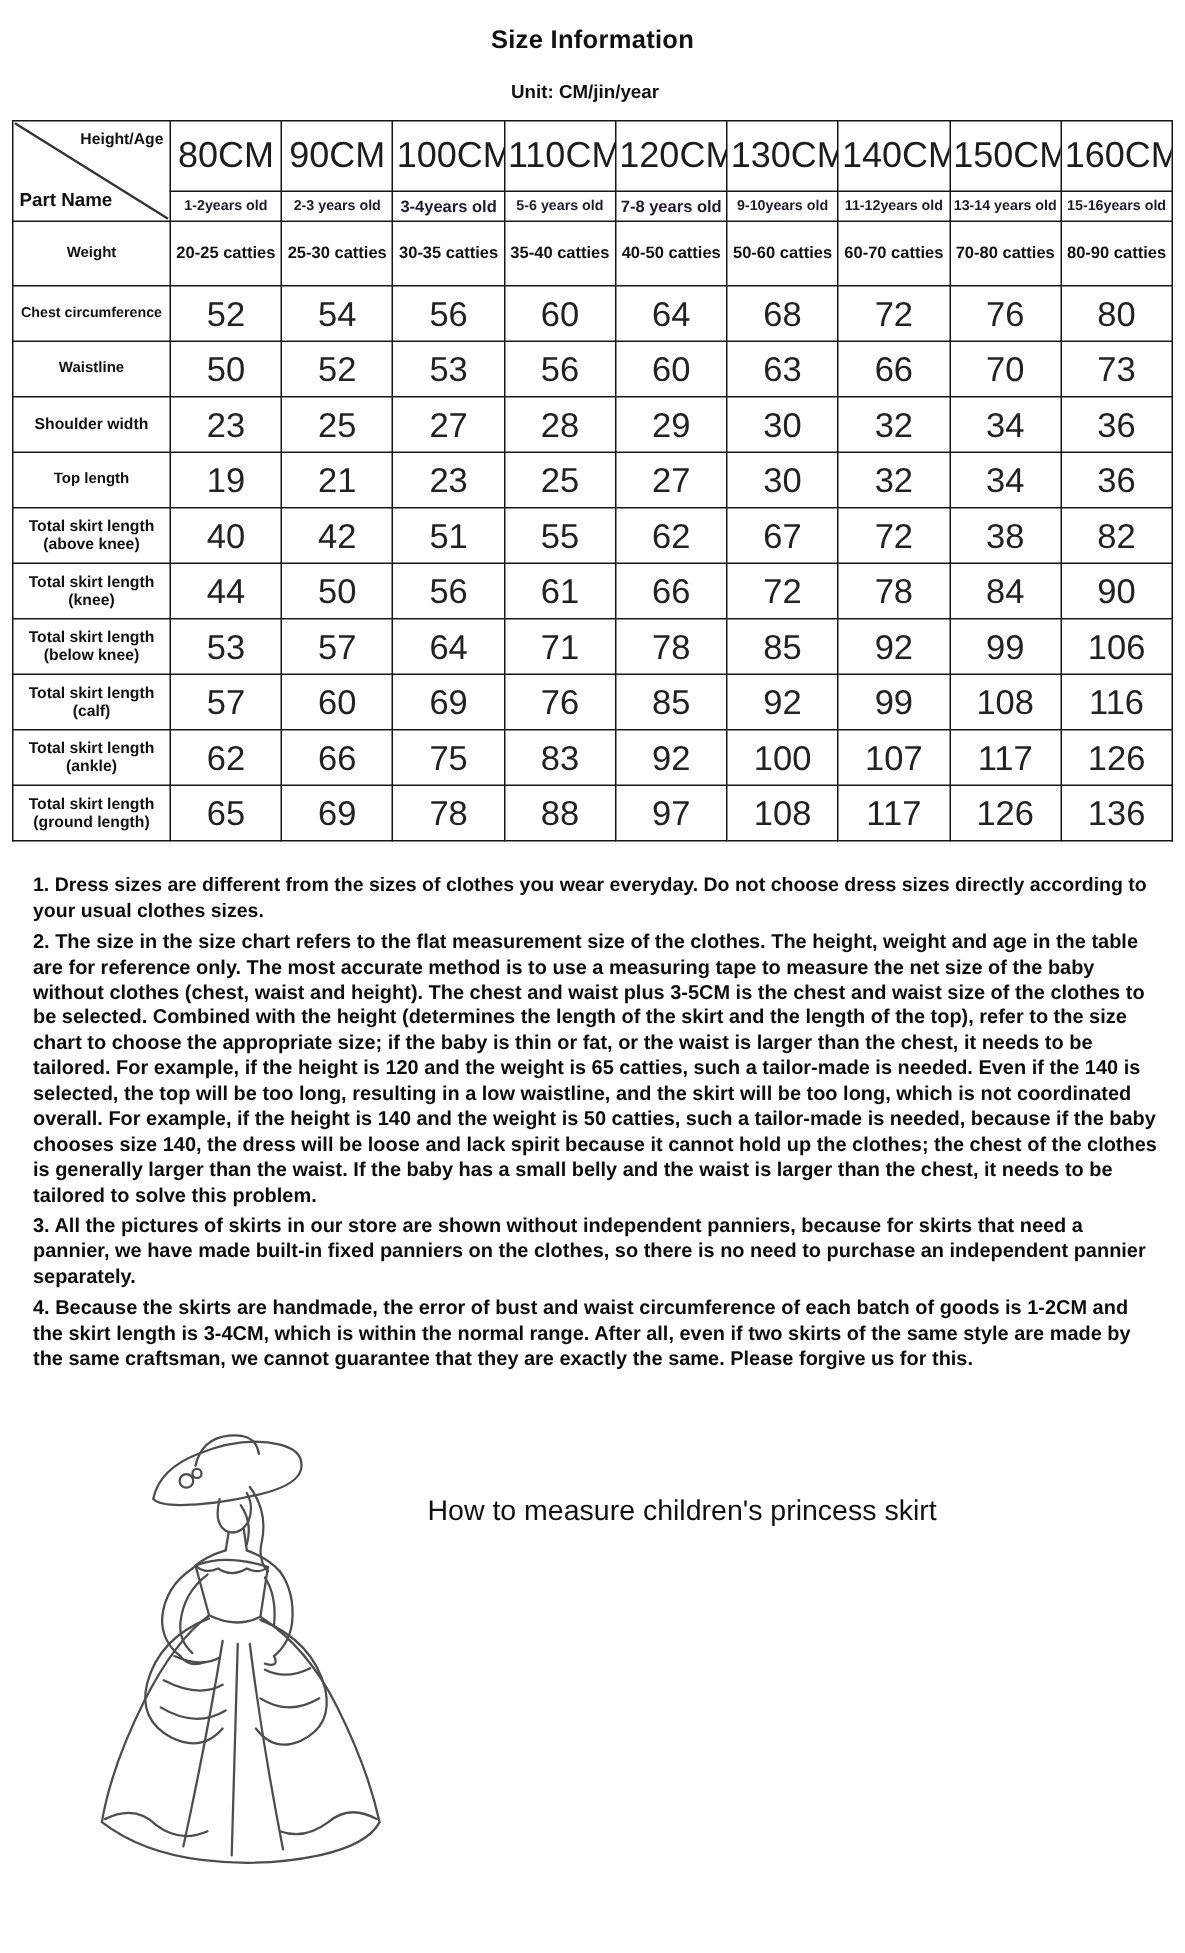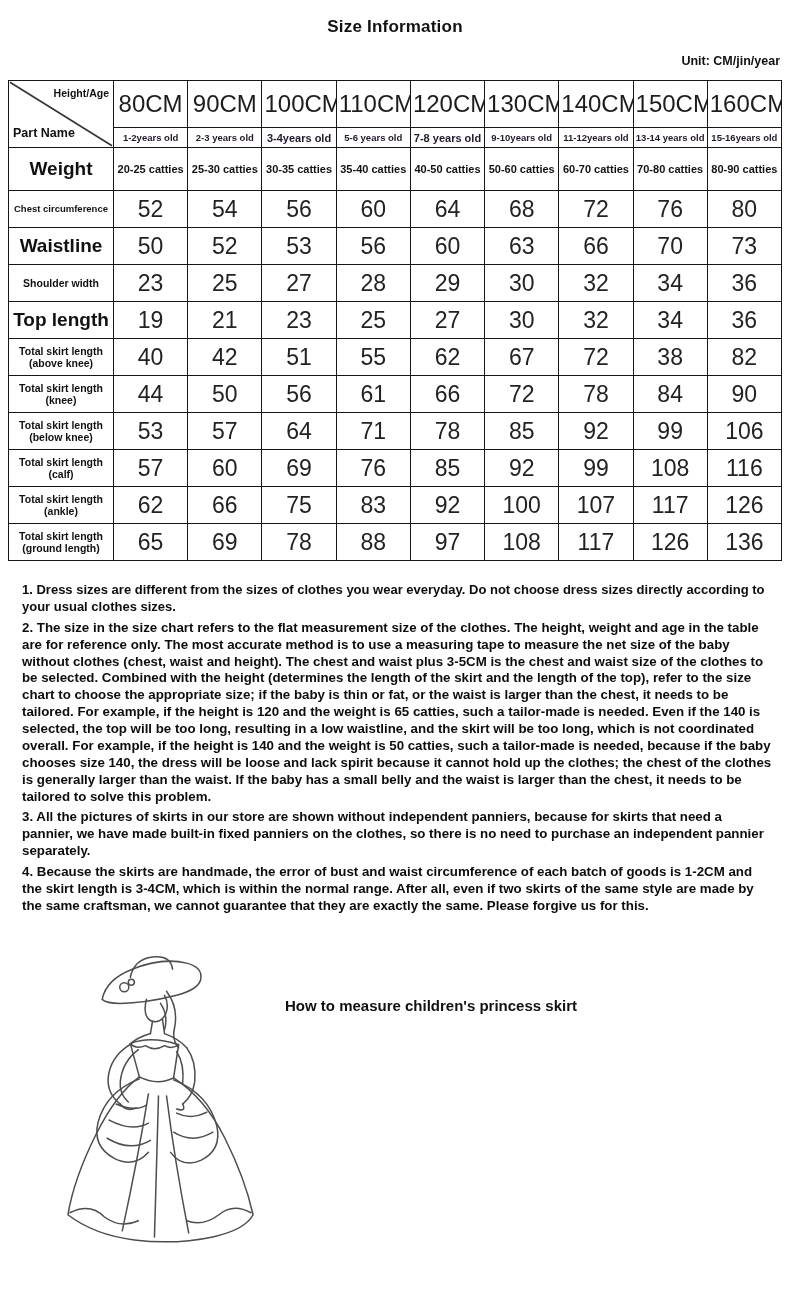--- a/index.html
+++ b/index.html
@@ -3,49 +3,49 @@
 <meta charset="utf-8">
 <style>
   * { margin: 0; padding: 0; box-sizing: border-box; }
   html, body { background: #ffffff; }
   body {
     width: 790px; height: 1302px;
     font-family: "Liberation Sans", sans-serif;
     color: #111; position: relative; overflow: hidden;
   }
   .title { font-size: 17px; font-weight: 700; text-align: center; padding-top: 17px; letter-spacing: .2px; }
-  .unit  { font-size: 12.5px; font-weight: 700; text-align: right; margin: 17px 10px 0 0; }
+  .unit  { font-size: 12.5px; font-weight: 700; text-align: center; margin: 17px 10px 0 0; }
 
   table.size-table { border-collapse: collapse; table-layout: fixed; width: 774px; margin: 12px 0 0 8px; }
   .size-table td { border: 1.6px solid #161616; text-align: center; vertical-align: middle; padding: 1px 2px; overflow: hidden; }
 
   .cm-cell  { font-size: 24px; font-weight: 400; height: 47px; color: #1d1d1d; }
   .age-cell { font-size: 9.5px; font-weight: 700; height: 20px; color: #23182a; }
   #row-ages .age-cell:nth-child(3), #row-ages .age-cell:nth-child(5) { font-size: 11px; }
   .weight-cell { font-size: 11px; font-weight: 700; height: 43px; }
   .num-cell { font-size: 23px; font-weight: 400; color: #222; }
   .data-row { height: 37px; }
 
   .part-label { font-weight: 700; line-height: 1.15; }
   .part-label.sm { font-size: 9.5px; }
   .part-label.md { font-size: 10.5px; }
-  .part-label.lg { font-size: 19px; }
+  .part-label.lg { font-size: 10px; }
 
   .corner { position: relative; padding: 0; }
   .corner svg { position: absolute; left: 0; top: 0; width: 100%; height: 100%; }
   .corner-top    { position: absolute; top: 6px; right: 4px; font-size: 10.5px; font-weight: 700; }
   .corner-bottom { position: absolute; bottom: 7px; left: 4px; font-size: 12.5px; font-weight: 700; }
 
   .notes { margin: 21px 16px 0 22px; }
   .note  { font-weight: 700; font-size: 13.3px; line-height: 1.27; margin-bottom: 4px; color: #0d0d0d; }
   .note.note-sm { font-size: 13px; line-height: 1.3; }
 
   .measure { position: relative; height: 330px; margin-top: 24px; }
   .princess { position: absolute; left: 52px; top: 2px; width: 215px; height: 312px; }
-  .m-heading { position: absolute; left: 285px; top: 58px; font-size: 15px; font-weight: 700; }
+  .m-heading { position: absolute; left: 285px; top: 58px; font-size: 19px; font-weight: 400; }
   .m-items { position: absolute; left: 345px; top: 98px; width: 410px; }
   .m-item { font-weight: 700; margin-bottom: 10px; color: #0d0d0d; }
   .m-item.m-lg { font-size: 13.5px; line-height: 1.28; width: 345px; }
   .m-item.m-sm { font-size: 10.8px; line-height: 1.32; width: 400px; }
 </style>
 </head>
 <body>
 
 <div class="page">
 

